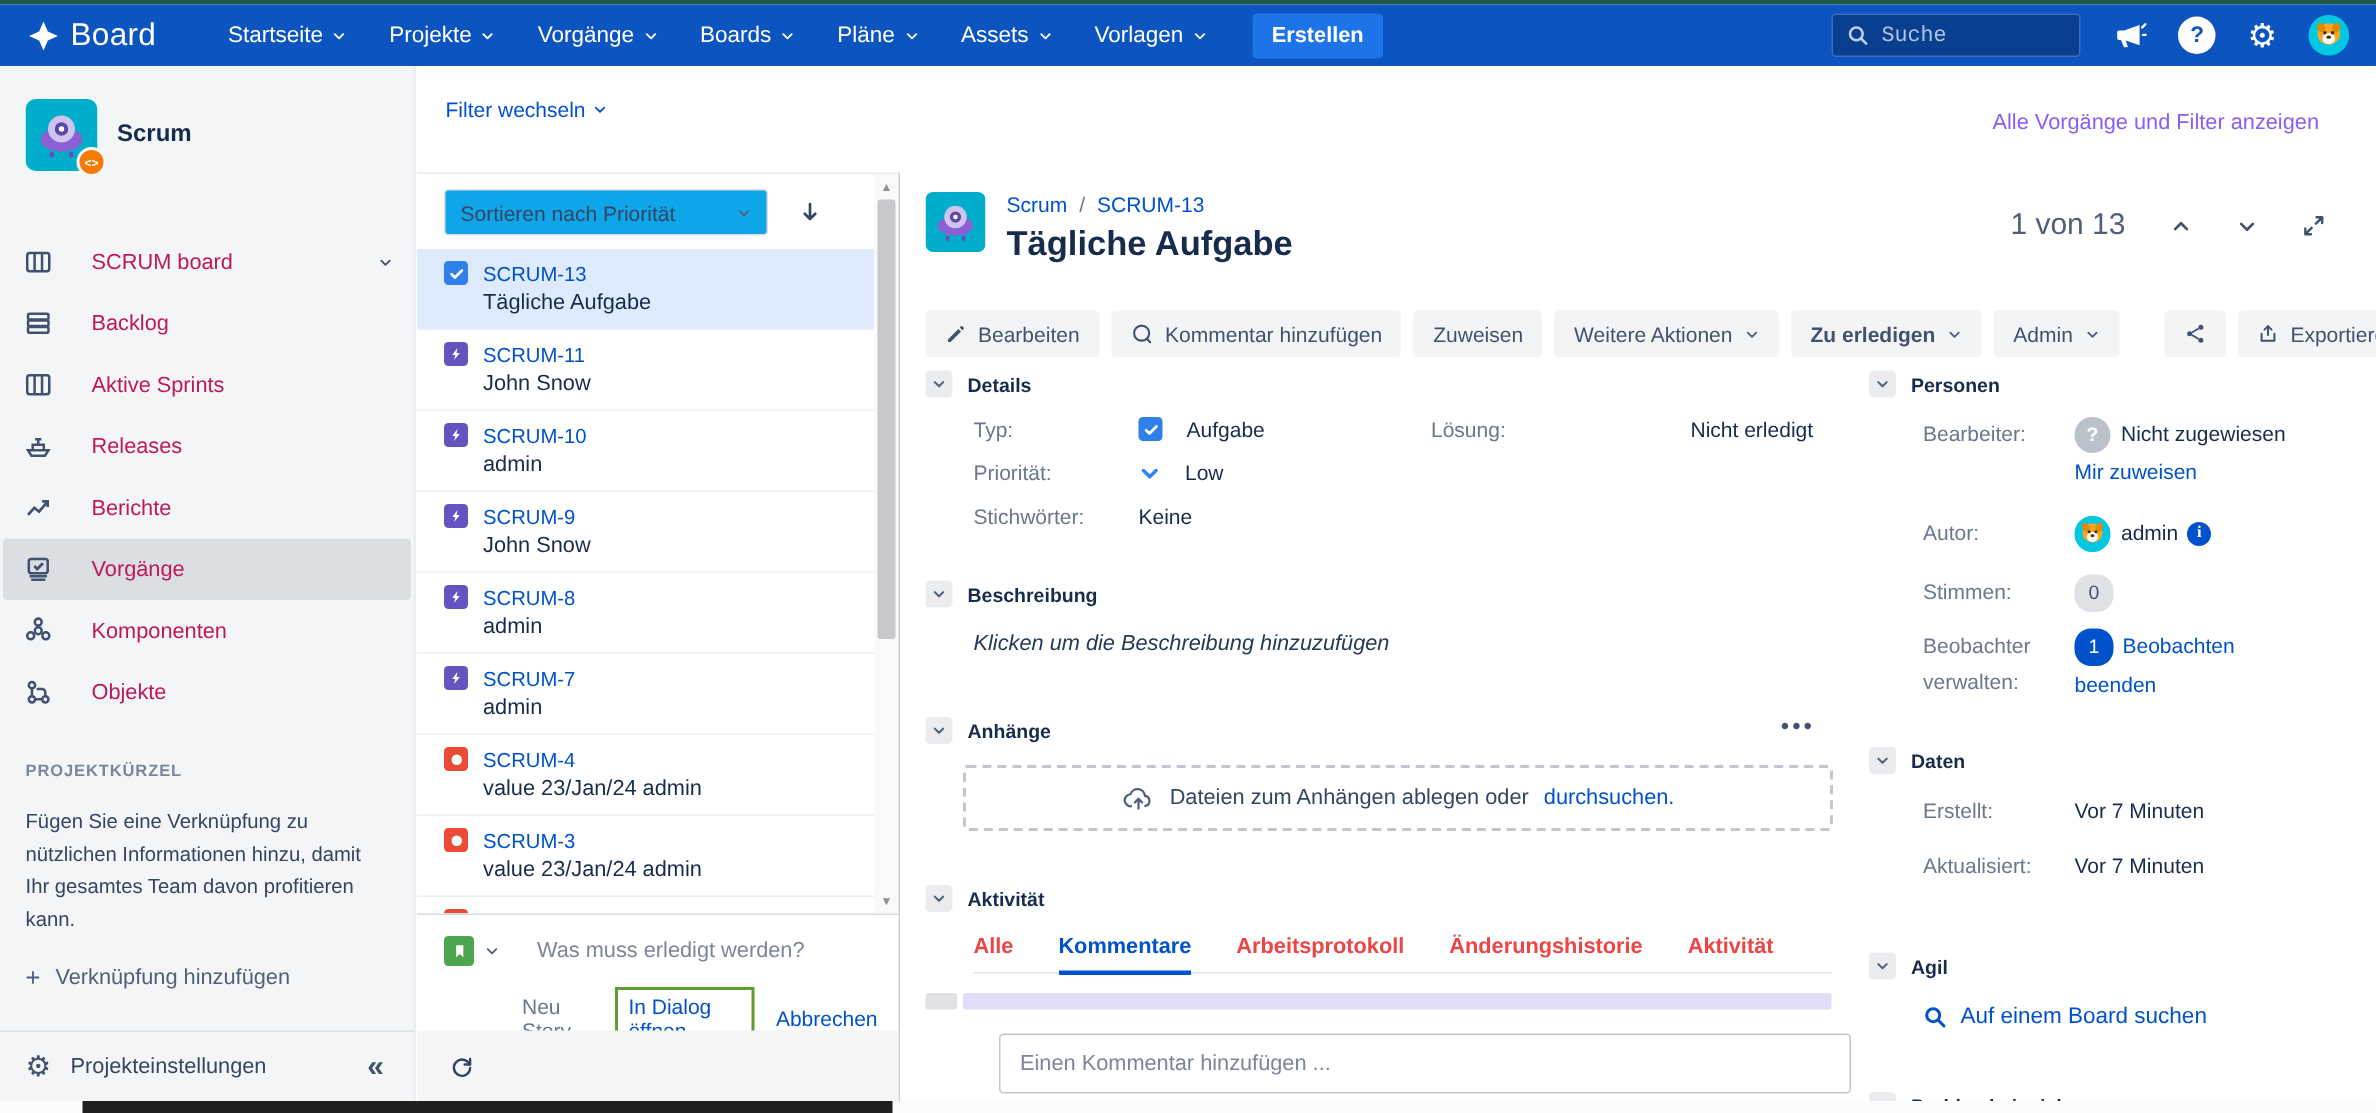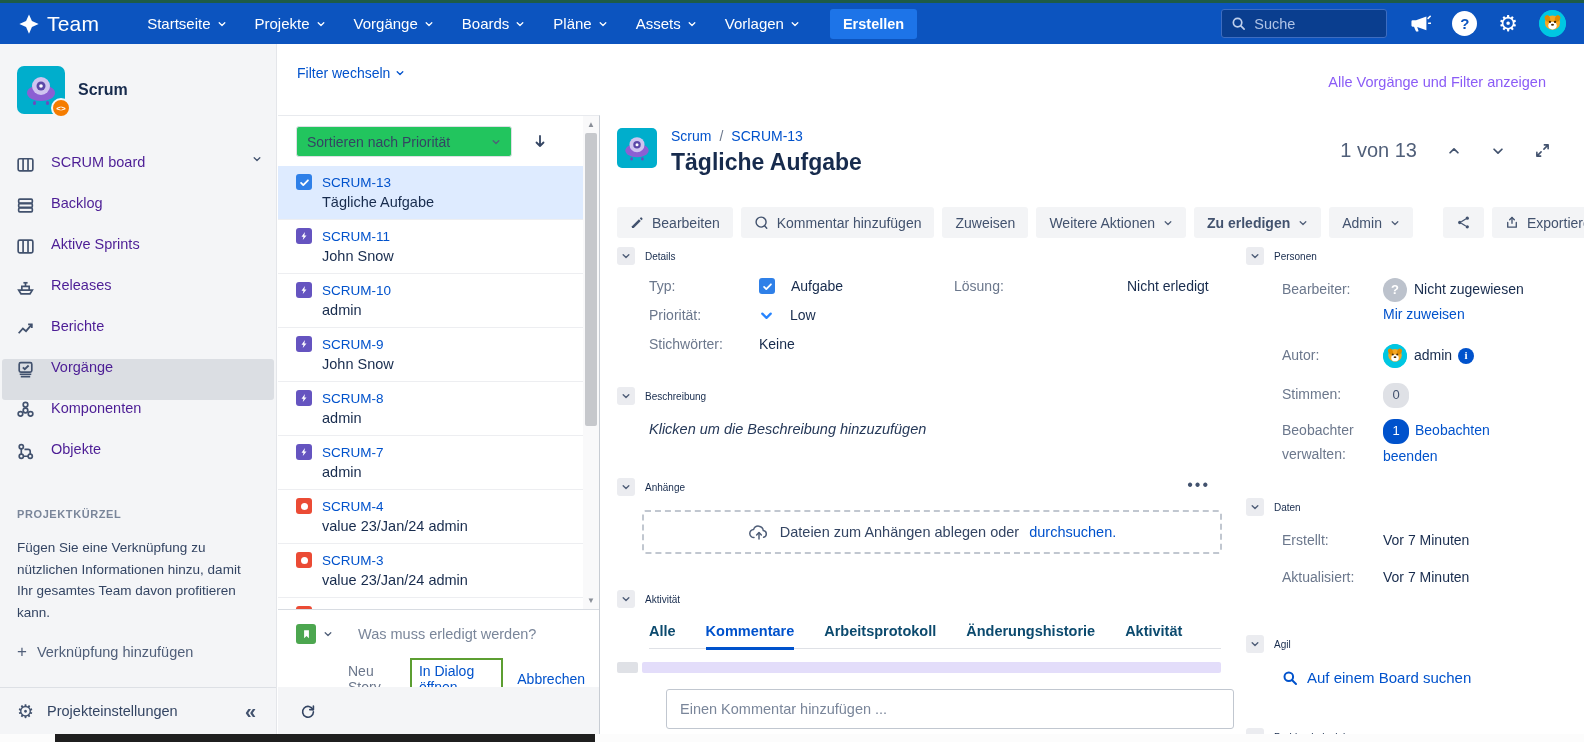--- a/index.html
+++ b/index.html
@@ -17,41 +17,41 @@
   .nav-logo { display:flex; align-items:center; gap:7px; margin-right:38px; }
   .nav-logo .word { font-size:21px; font-weight:500; letter-spacing:.2px; }
   .nav-menu { display:flex; align-items:center; gap:8px; }
   .nav-item { display:flex; align-items:center; gap:6px; font-size:15px; padding:6px 10px;
     border-radius:3px; cursor:pointer; white-space:nowrap; }
   .cv { width:10px; height:10px; }
   .btn-create { background:#1D74E8; color:#fff; font-size:14.5px; font-weight:700;
     padding:7px 13px; border-radius:3px; margin-left:12px; cursor:pointer; }
   .nav-right { margin-left:auto; display:flex; align-items:center; gap:21px; }
   .nav-search { display:flex; align-items:center; gap:8px; width:166px; height:29px;
-    background:#0A3E8F; border:1px solid #3D6DC1; border-radius:3px; padding:0 9px; }
+    background:#0A3E8F; border:1px solid #3D6DC1; border-radius:3px; padding:0 9px;font-family:Liberation Mono, monospace; }
   .nav-search input { background:transparent; border:none; outline:none; color:#CFDCF3;
     font-size:14.5px; width:120px; font-family:inherit; }
   .nav-search input::placeholder { color:#AFC3E6; }
   .help-bub { width:25px; height:25px; border-radius:50%; background:#fff; color:#0C54BF;
     font-weight:700; font-size:15px; display:flex; align-items:center; justify-content:center; cursor:pointer; }
   .gear-w { font-size:22px; line-height:1; cursor:pointer; }
   .nav-avatar { width:27px; height:27px; border-radius:50%; overflow:hidden; cursor:pointer; background:#00C7E2; }
 
   
   .psb { position:absolute; left:0; top:44px; width:277px; bottom:8px; background:#F4F5F7;
     border-right:1px solid #E4E6EA; }
   .psb-project { display:flex; align-items:center; gap:13px; padding:22px 16px 0 17px; }
   .proj-avatar { position:relative; width:48px; height:48px; flex:0 0 48px; }
   .proj-avatar .badge { position:absolute; right:-6px; bottom:-4px; width:20px; height:20px;
     border-radius:50%; background:#F57C00; color:#fff; font-size:8px; font-weight:700;
     display:flex; align-items:center; justify-content:center; border:2px solid #F4F5F7; }
   .psb-name { font-size:16px; font-weight:700; color:#172B4D; }
   .psb-nav { margin-top:40px; padding:0 2px; }
-  .psb-item { display:flex; align-items:flex-start; gap:15px; height:41px; padding:0 12px 0 13px;
-    color:#4c1d95; font-size:14.5px; cursor:pointer; border-radius:3px; }
+  .psb-item { display:flex; align-items:center; gap:25px; height:41px; padding:0 12px 0 13px;
+    color:#be185d; font-size:14.5px; cursor:pointer; border-radius:3px; }
   .psb-item .ic { width:21px; height:21px; color:#42526E; flex:0 0 21px; }
   .psb-item.sel { background:#DBDEE3; }
   .psb-item .spring { margin-left:auto; color:#42526E; }
   .psb-short { margin-top:26px; padding:0 17px; }
   .psb-short-h { font-size:11px; font-weight:700; letter-spacing:.6px; color:#7A869A; }
   .psb-short-t { margin-top:17px; font-size:13.5px; line-height:1.6; color:#344563; }
   .psb-addlink { margin-top:19px; display:flex; gap:10px; align-items:center; color:#505F79;
     font-size:14.5px; cursor:pointer; }
   .psb-addlink .plus { font-size:17px; font-weight:400; }
   .psb-bottom { position:absolute; left:0; right:0; bottom:0; height:47px; border-top:1px solid #DDE0E5;
@@ -63,21 +63,21 @@
   .chead { position:absolute; left:278px; top:44px; right:0; height:71px; background:#fff; }
   .chead-title-row { position:absolute; left:19px; top:21px; display:flex; align-items:baseline; gap:14px; }
   .page-title { font-size:26px; font-weight:700; color:#172B4D; }
   .filter-link { color:#0052CC; font-size:14px; display:flex; align-items:center; gap:5px; cursor:pointer; }
   .all-link { position:absolute; right:38px; top:30px; color:#8b5cf6; font-size:14.5px; cursor:pointer; }
 
   
   .lpane { position:absolute; left:278px; top:115px; width:322px; bottom:8px; background:#fff;
     border-top:1px solid #E8EAEE; border-right:1px solid #C8CDD4; overflow:hidden; }
   .sort-row { display:flex; align-items:center; gap:20px; padding:10px 0 9px 18px; }
-  .sort-dd { width:216px; height:31px; background:#22c55e; border:1px solid #DCDFE4; border-radius:3px;
+  .sort-dd { width:216px; height:31px; background:#0ea5e9; border:1px solid #DCDFE4; border-radius:3px;
     display:flex; align-items:center; padding:0 10px; font-size:14px; color:#344563; cursor:pointer; }
   .sort-dd .cv { margin-left:auto; color:#505F79; }
   .sort-dir { color:#344563; cursor:pointer; }
   .ilist { position:absolute; top:50px; left:0; right:16px; bottom:125px; overflow:hidden; }
   .irow { height:54px; padding:8px 10px 0 18px; border-bottom:1px solid #EDEEF1; cursor:pointer; }
   .irow.sel { background:#DEEBFF; }
   .irow-top { display:flex; align-items:center; gap:10px; }
   .ikey { font-size:13.5px; color:#0052CC; }
   .isum { margin:4px 0 0 26px; font-size:14.5px; color:#172B4D; white-space:nowrap; overflow:hidden; }
   .ticon { width:16px; height:16px; border-radius:3px; flex:0 0 16px; display:flex; align-items:center; justify-content:center; }
@@ -115,42 +115,42 @@
   .toolbar { position:absolute; left:16px; top:92px; display:flex; align-items:center; gap:8px; }
   .tbtn { height:31px; display:flex; align-items:center; gap:8px; background:#F3F4F6; border-radius:3px;
     padding:0 13px; font-size:14px; color:#42526E; cursor:pointer; white-space:nowrap; }
   .tbtn.strong { font-weight:700; }
   .tbtn .cv { color:#505F79; }
   .tb-gap { width:14px; }
 
   .sec-h { display:flex; align-items:center; gap:10px; }
   .sec-chev { width:18px; height:18px; border-radius:3px; background:#EBECF0; color:#505F79;
     display:flex; align-items:center; justify-content:center; cursor:pointer; }
-  .sec-title { font-size:10px; font-weight:400; color:#172B4D; }
+  .sec-title { font-size:13px; font-weight:700; color:#172B4D; }
 
   .dleft { position:absolute; left:16px; top:132px; width:605px; }
   .fieldrow { display:flex; margin-top:13px; }
   .flabel { width:142px; color:#6B778C; font-size:14px; padding-left:32px; flex:0 0 142px; }
   .fvalue { display:flex; align-items:center; gap:16px; font-size:14px; color:#172B4D; }
   .details-grid { display:flex; }
   .dg-left { width:305px; } .dg-right { flex:1; }
   .dg-right .flabel { width:205px; flex:0 0 205px; }
   .lowchev { color:#2684FF; }
 
   .sec-desc { margin-top:35px; position:relative; }
   .desc-text { margin:16px 0 0 32px; font-size:14.5px; font-style:italic; color:#253858; cursor:text; }
 
   .sec-att { margin-top:41px; position:relative; }
   .att-dots { position:absolute; right:12px; top:-2px; font-size:16px; letter-spacing:2px; color:#42526E; cursor:pointer; }
   .dropzone { margin:14px 0 0 25px; height:44px; border:2px dashed #C1C7D0; border-radius:3px;
     display:flex; align-items:center; justify-content:center; gap:10px; font-size:14.5px; color:#344563; cursor:pointer; }
   .sec-act { margin-top:36px; }
   .tabs { display:flex; gap:30px; margin:15px 0 0 32px; border-bottom:1px solid #DFE1E6; width:572px;
     padding-bottom:9px; position:relative; }
-  .tab { font-size:14.5px; color:#0c4a6e; font-weight:600; cursor:pointer; position:relative; }
+  .tab { font-size:14.5px; color:#ef4444; font-weight:600; cursor:pointer; position:relative; }
   .tab.active { color:#0052CC; }
   .tab.active::after { content:""; position:absolute; left:0; right:0; bottom:-11px; height:3px; background:#0052CC; }
   .lavrow { display:flex; gap:4px; margin:13px 0 0 0; align-items:center; }
   .lav-chip { width:21px; height:11px; background:#DFE1E6; border-radius:2px; }
   .lav-bar { width:579px; height:11px; background:#E3DDFA; border-radius:2px; }
   .comment-input { margin:16px 0 0 49px; width:568px; height:40px; border:1px solid #C1C7D0; border-radius:3px;
     padding:0 13px; font-size:14.5px; color:#172B4D; outline:none; font-family:inherit; }
   .comment-input::placeholder { color:#7A869A; }
 
   .dright { position:absolute; left:645px; top:132px; width:330px; }
@@ -182,21 +182,21 @@
 <div class="screen">
   <div class="topedge"></div>
 
   <header class="nav">
     <div class="nav-logo">
       <span>
         <svg width="22" height="22" viewBox="0 0 24 24">
             <path d="M12 1.5l3.2 7.3 7.3 3.2-7.3 3.2L12 22.5l-3.2-7.3-7.3-3.2 7.3-3.2z" fill="#fff"></path>
           </svg>
       </span>
-      <span class="word">Team</span>
+      <span class="word">Board</span>
     </div>
     <nav class="nav-menu">
       <div class="nav-item">
           <span>Startseite</span>
           <svg class="cv" viewBox="0 0 16 16">
             <path d="M3.5 6l4.5 4.5L12.5 6" fill="none" stroke="currentColor" stroke-width="2" stroke-linecap="round" stroke-linejoin="round"></path>
           </svg>
         </div>
       <div class="nav-item">
           <span>Projekte</span>

